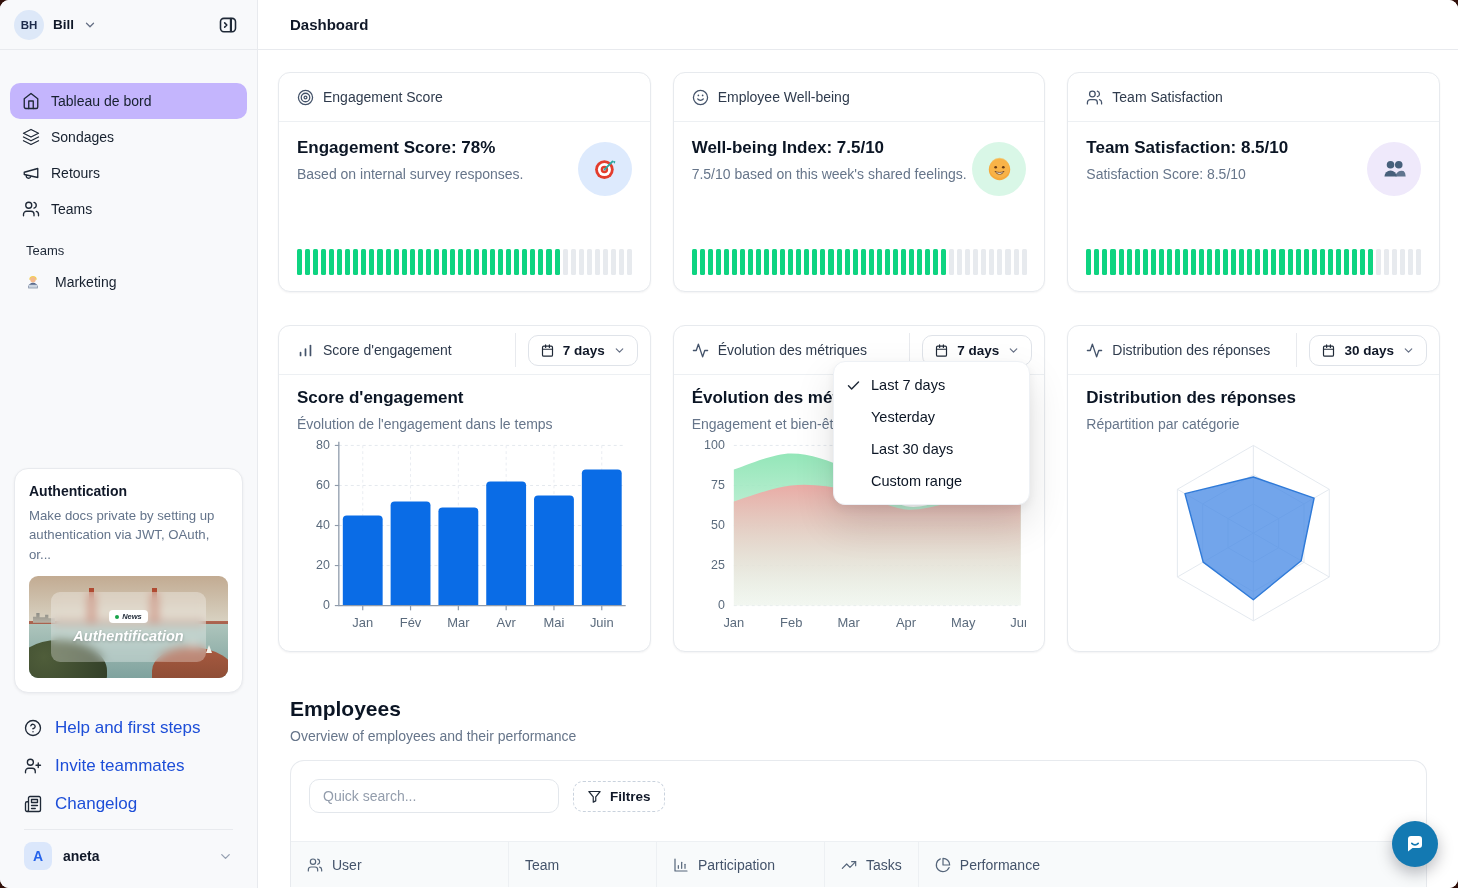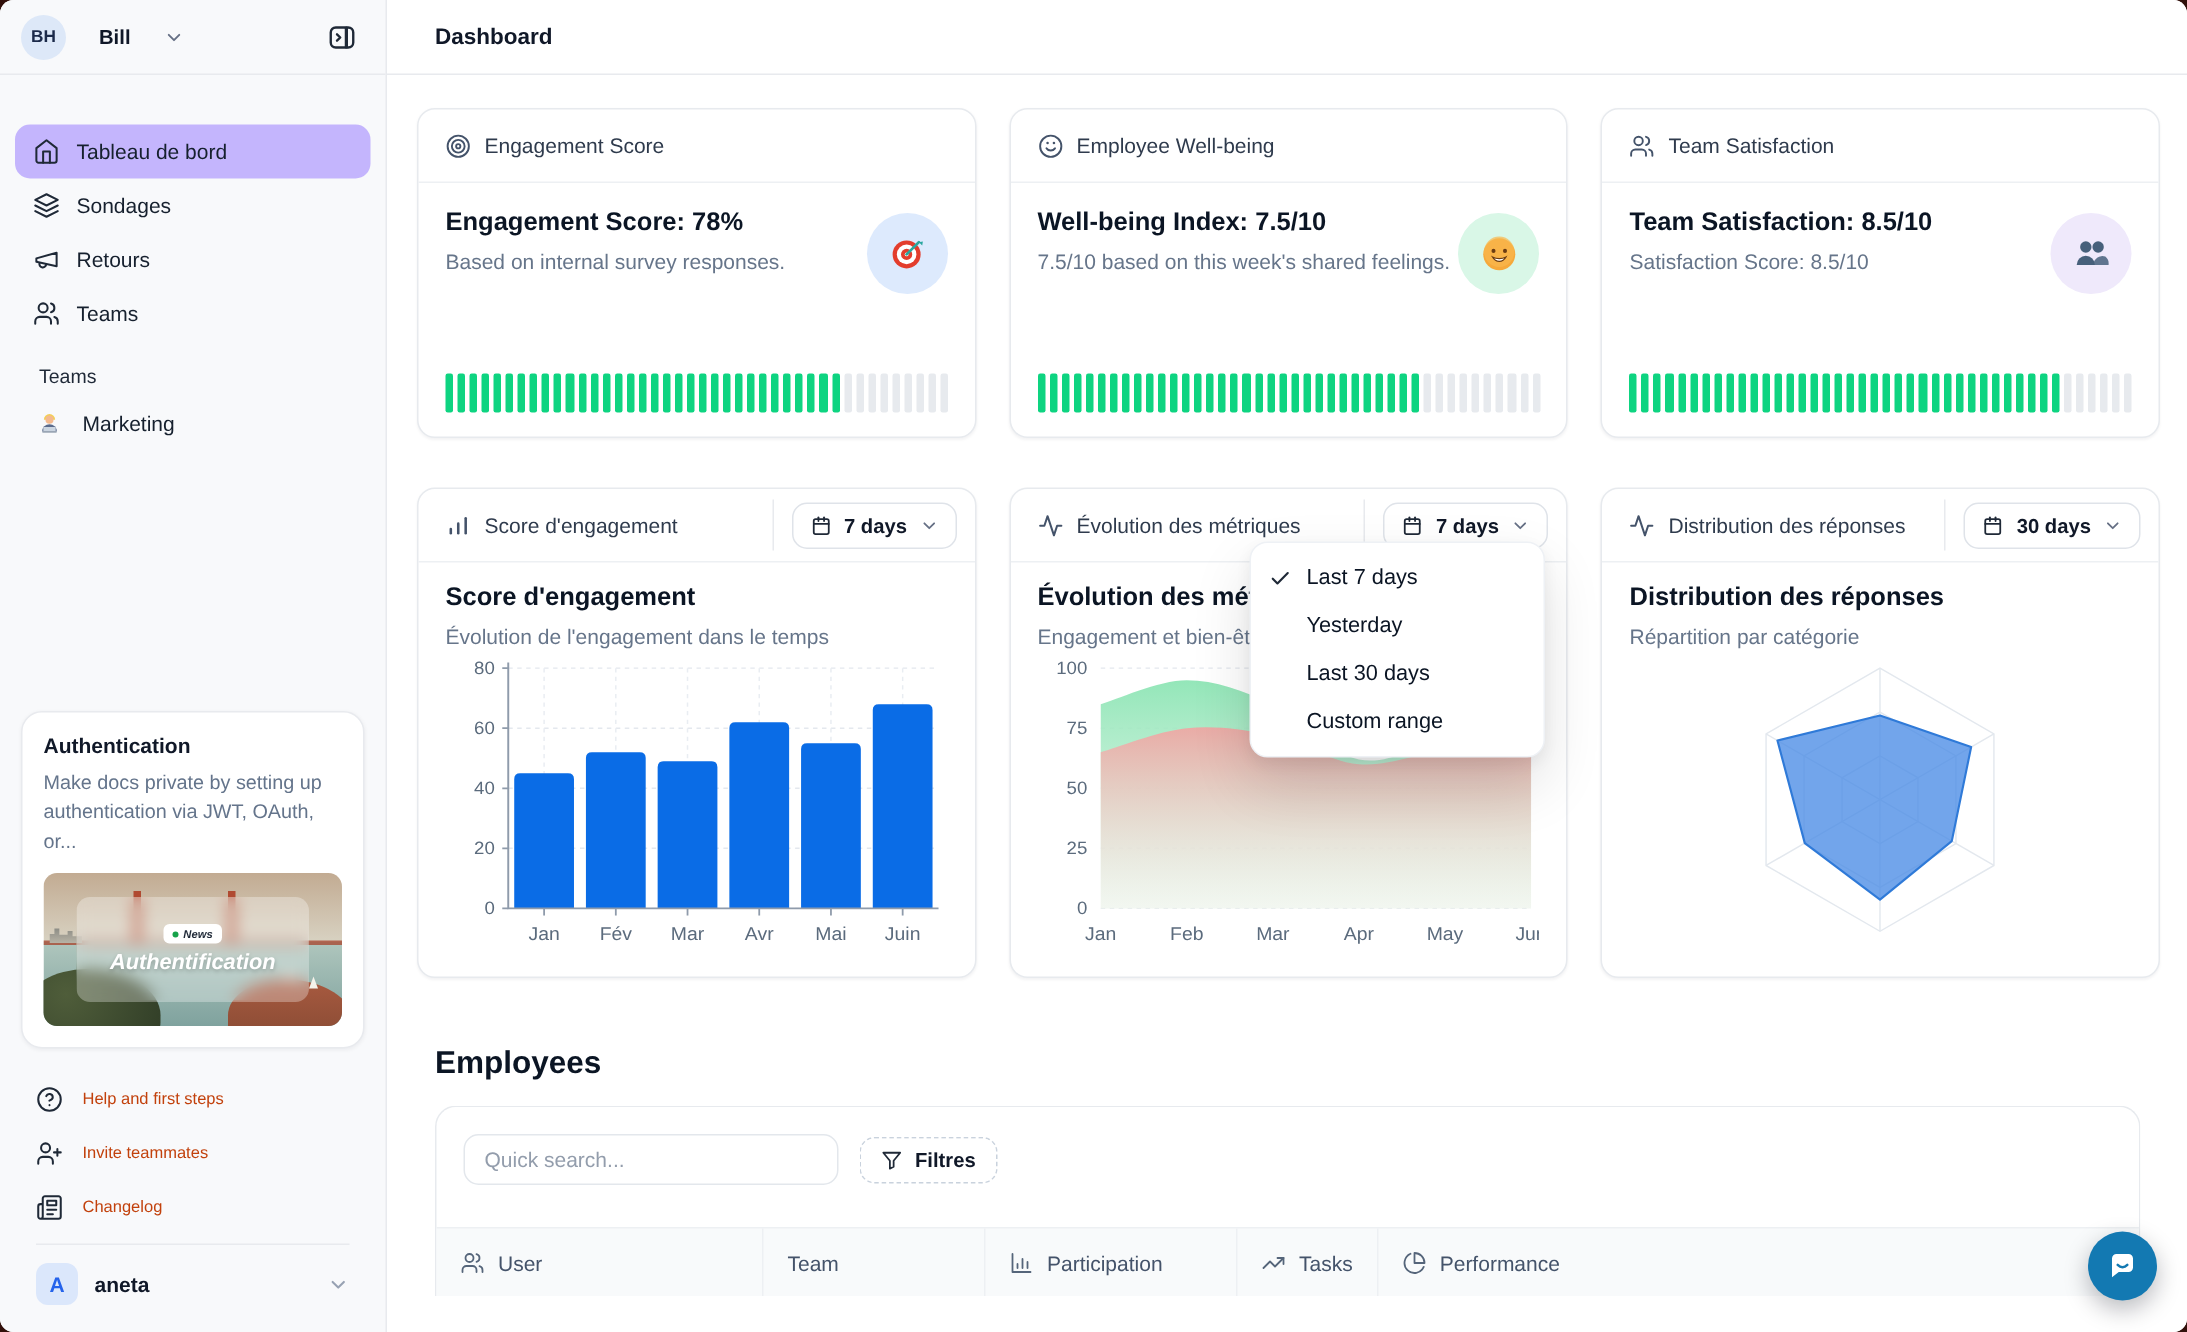--- a/index.html
+++ b/index.html
@@ -1,21 +1,21 @@
 <!DOCTYPE html>
 <html><head>
 <meta charset="utf-8">
 <style>
   * { margin:0; padding:0; box-sizing:border-box; }
   html,body { background:#31100a; font-family:"Liberation Sans","DejaVu Sans",sans-serif; }
   .app { width:1458px; height:888px; background:#fff; border-radius:9px; overflow:hidden; display:flex; position:relative; }
 
   
   .sidebar { width:258px; min-width:258px; background:#f8f9fb; border-right:1px solid #e8eaee; display:flex; flex-direction:column; }
-  .sb-head { height:50px; display:flex; align-items:center; gap:22px; padding:0 14px; border-bottom:1px solid #e8eaee; }
+  .sb-head { height:50px; display:flex; align-items:center; gap:9px; padding:0 14px; border-bottom:1px solid #e8eaee; }
   .ws-avatar { width:30px; height:30px; border-radius:50%; background:#dde8f8; color:#1c2a4a; font-size:11.5px; font-weight:700; display:flex; align-items:center; justify-content:center; }
   .ws-name { font-size:13.5px; font-weight:700; color:#101828; }
   .sb-toggle { margin-left:auto; display:flex; align-items:center; justify-content:center; width:30px; height:30px; border-radius:8px; cursor:pointer; }
   .sb-nav { padding:12px 10px 0; }
   .nav-item { display:flex; align-items:center; gap:11px; padding:9px 12px; border-radius:10px; font-size:14px; font-weight:500; color:#16202e; cursor:pointer; }
   .nav-item.active { background:#c4b5fd;margin-top:21px; }
   .section-label { padding:16px 16px 6px; font-size:13px; font-weight:500; color:#1f2937; }
   .team-item { display:flex; align-items:center; gap:13px; padding:9px 12px 9px 14px; border-radius:10px; font-size:14px; font-weight:500; color:#16202e; cursor:pointer; }
   .sb-spacer { flex:1; }
 
@@ -30,21 +30,21 @@
   .pi-city { position:absolute; left:2%; top:36%; width:22px; height:10px; background:linear-gradient(180deg,#8d8d86,#b9b4a6); clip-path:polygon(0 100%,0 40%,15% 40%,15% 0,30% 0,30% 45%,55% 45%,55% 20%,70% 20%,70% 55%,100% 55%,100% 100%); }
   .pi-trees { position:absolute; left:-6%; bottom:-18%; width:45%; height:55%; background:radial-gradient(circle at 30% 30%,#4f5d3a,#2f3c26); border-radius:50% 60% 40% 40%; }
   .pi-rocks { position:absolute; right:-4%; bottom:-22%; width:42%; height:52%; background:linear-gradient(180deg,#a85a40,#7e4630); border-radius:45% 55% 0 0; }
   .pi-sail { position:absolute; width:0; height:0; border-left:3px solid transparent; border-right:3px solid transparent; border-bottom:8px solid #f4f2ea; }
   .pi-glass { position:absolute; left:11%; right:11%; top:16%; bottom:16%; background:rgba(255,255,255,.30); backdrop-filter:blur(5px); border-radius:9px; display:flex; flex-direction:column; align-items:center; justify-content:center; gap:5px;font-style:italic; }
   .pi-badge { background:#fff; border-radius:4px; font-size:7.5px; font-weight:700; color:#1f2937; padding:2px 6px; display:flex; align-items:center; gap:3px; }
   .pi-dot { width:4px; height:4px; border-radius:50%; background:#17a34a; }
   .pi-label { font-size:14.5px; font-weight:700; color:#fff; text-shadow:0 1px 3px rgba(0,0,0,.25); }
 
   .sb-foot { padding:4px 14px 6px; }
-  .foot-item { display:flex; align-items:center; gap:13px; padding:9px 10px; font-size:11px; font-weight:500; color:#c2410c; border-radius:8px; cursor:pointer; }
+  .foot-item { display:flex; gap:13px; padding:9px 10px; font-size:17px; font-weight:500; color:#1d4ed8; border-radius:8px; cursor:pointer; }
   .sb-div { border-top:1px solid #e8eaee; margin:6px 10px 4px; }
   .account { display:flex; align-items:center; gap:11px; padding:8px 10px 12px; cursor:pointer; }
   .acc-avatar { width:28px; height:28px; border-radius:8px; background:#dbe7fb; color:#2563eb; font-weight:700; font-size:14px; display:flex; align-items:center; justify-content:center; }
   .acc-name { font-size:14px; font-weight:700; color:#101828; }
   .acc-chev { margin-left:auto; }
 
   
   .main { flex:1; position:relative; background:#fff; overflow:hidden; }
   .topbar { height:50px; border-bottom:1px solid #e8eaee; display:flex; align-items:center; padding:0 32px; }
   .topbar-title { font-size:15px; font-weight:600; color:#101828; }
@@ -650,20 +650,21 @@
               <line x1="168" y1="104" x2="88.32566285183164" y2="150" stroke="#e3e8ee" stroke-width="1"></line>
               <line x1="168" y1="104" x2="88.32566285183165" y2="57.99999999999999" stroke="#e3e8ee" stroke-width="1"></line>
               <polygon points="168,45.12 231.73946971853468,67.20000000000002 218.19483240334608,132.98 168,173.92000000000002 115.41493748220888,134.35999999999999 96.29309656664849,62.599999999999994" fill="#4a8ce6" fill-opacity="0.78" stroke="#2f7ad8" stroke-width="1.5" stroke-linejoin="round"></polygon>
             </svg>
         </div>
       </div>
     </div>
 
     <div class="section-head">
       <div class="section-title">Employees</div>
+      <div class="section-sub">Overview of employees and their performance</div>
     </div>
 
     <div class="table-card">
       <div class="toolbar">
         <input class="search" type="text" placeholder="Quick search..." style="">
         <button class="filter-btn">
           <span class="ic">
             <svg width="15" height="15" viewBox="0 0 24 24" fill="none" stroke="#1f2937" stroke-width="1.9" stroke-linejoin="round">
                 <path d="M3 4h18l-7 8.5V19l-4 2v-8.5L3 4Z"></path>
               </svg>

